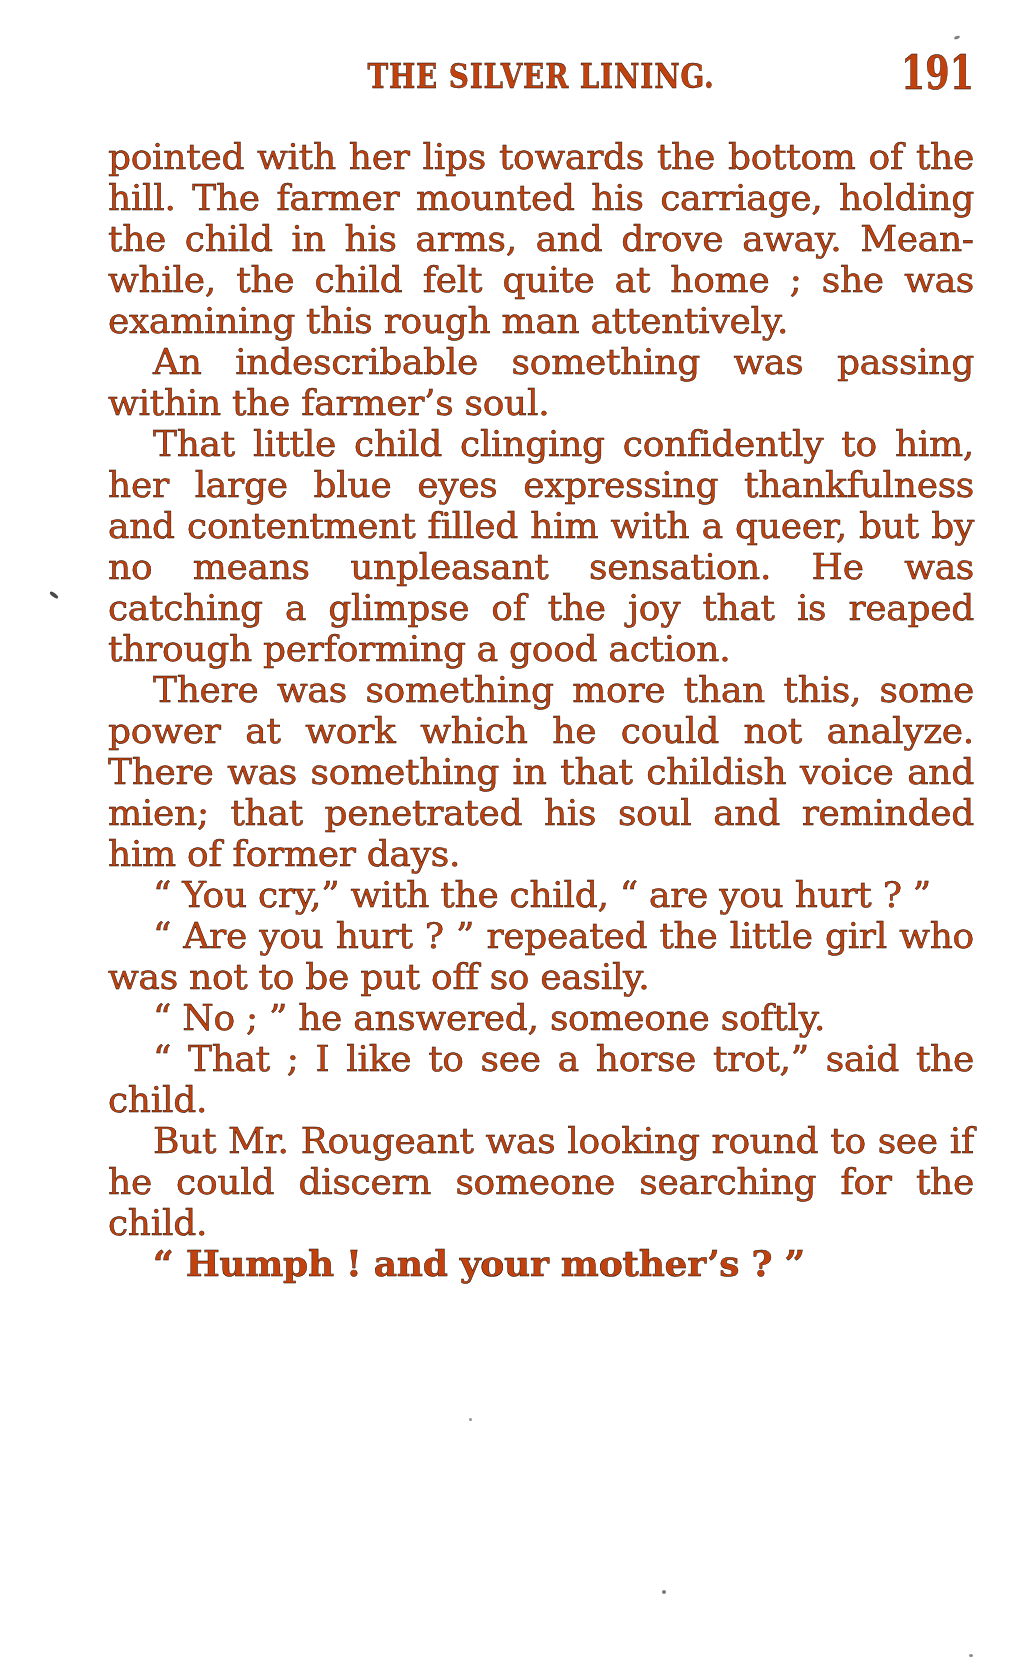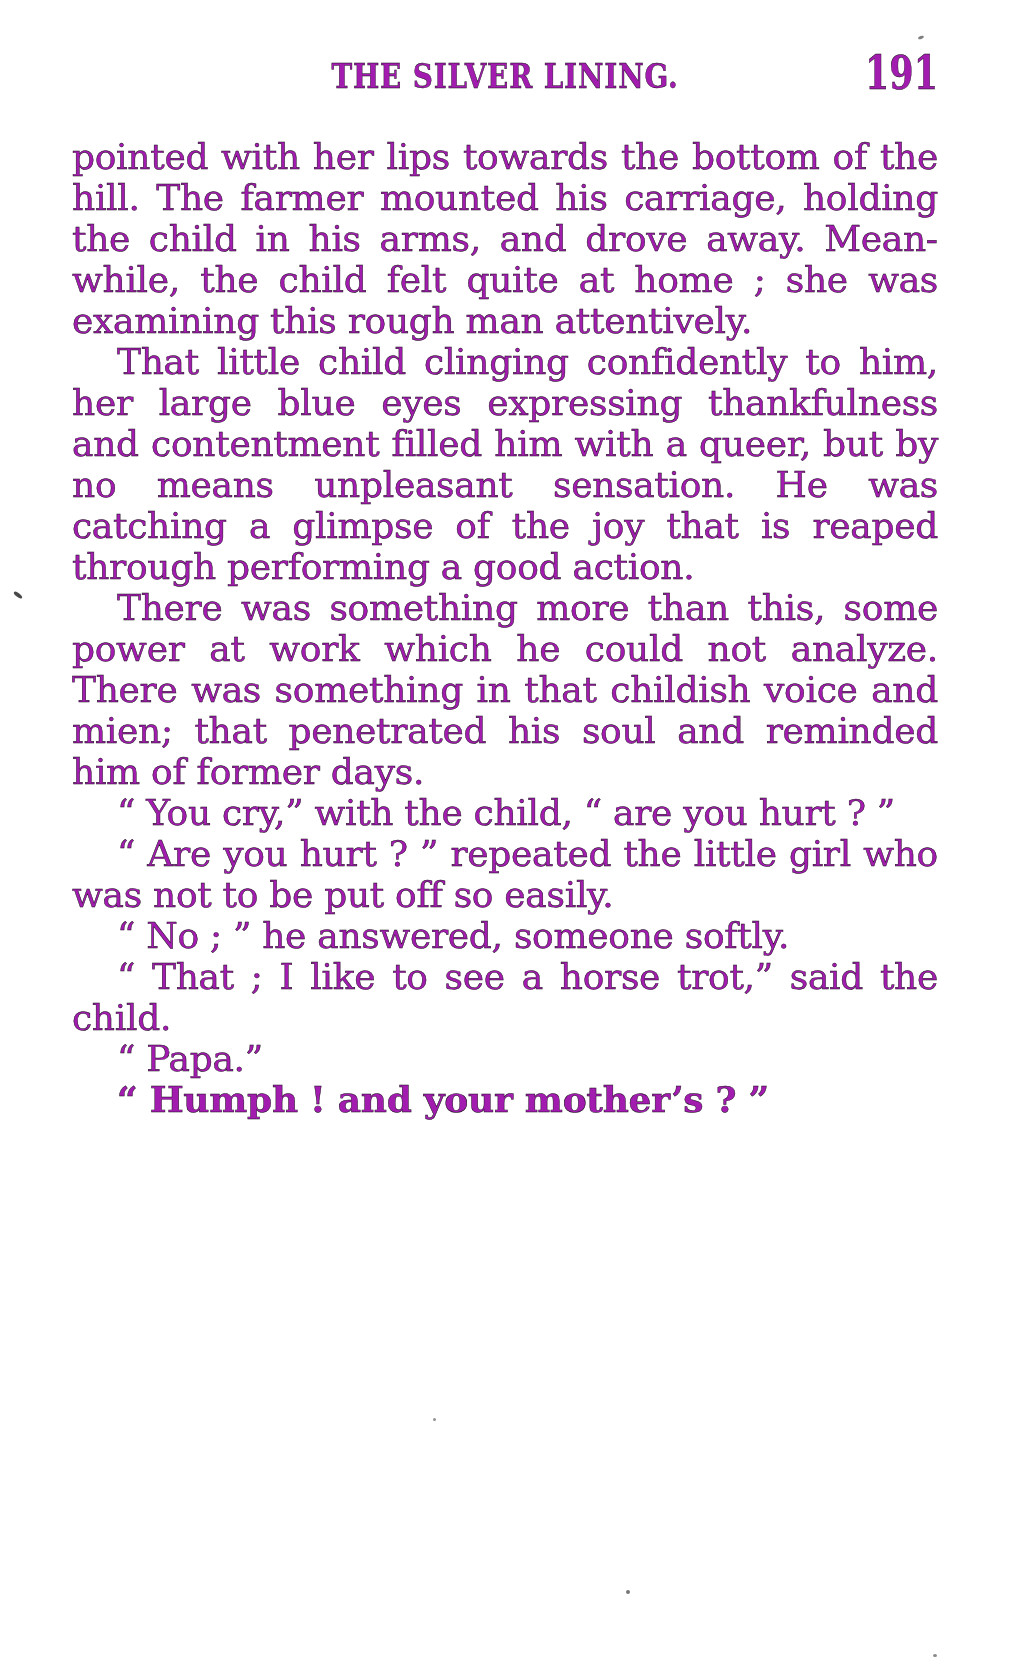--- a/index.html
+++ b/index.html
@@ -7,21 +7,22 @@
     padding: 0;
     background: #ffffff;
   }
   .page {
     position: relative;
     width: 962px;
     height: 1668px;
     background: #ffffff;
     overflow: hidden;
     font-family: "DejaVu Serif", "Liberation Serif", serif;
-    color: #a21caf;
+    color: #c2410c;
+    margin-left: 36px;
     -webkit-text-stroke: 0.45px #0c0c0c;
   }
 
   
   .running-header {
     position: absolute;
     left: 72px;
     top: 0;
     width: 866px;
     height: 110px;
@@ -84,27 +85,28 @@
 
 <div class="page">
 
   <header class="running-header">
     <div class="title">THE SILVER LINING.</div>
     <div class="pagenum">191</div>
   </header>
 
   <main class="page-body">
     <p class="para">pointed with her lips towards the bottom of the hill. The farmer mounted his carriage, holding the child in his arms, and drove away. Mean­while, the child felt quite at home ; she was examining this rough man attentively.</p>
+    <p class="para indent">An indescribable something was passing within the farmer’s soul.</p>
     <p class="para indent">That little child clinging confidently to him, her large blue eyes expressing thankfulness and contentment filled him with a queer, but by no means unpleasant sensation. He was catching a glimpse of the joy that is reaped through per­forming a good action.</p>
     <p class="para indent">There was something more than this, some power at work which he could not analyze. There was something in that childish voice and mien; that penetrated his soul and reminded him of former days.</p>
     <p class="para indent">“ You cry,” with the child, “ are you hurt ? ”</p>
     <p class="para indent">“ Are you hurt ? ” repeated the little girl who was not to be put off so easily.</p>
     <p class="para indent">“ No ; ” he answered, someone softly.</p>
     <p class="para indent">“ That ; I like to see a horse trot,” said the child.</p>
-    <p class="para indent">“ Papa.”</p>
+    <p class="para indent">But Mr. Rougeant was looking round to see if he could discern someone searching for the child.</p>
     <p class="para indent heavy">“ Humph ! and your mother’s ? ”</p>
   </main>
 
   <span class="speck s1"></span>
   <span class="speck s2"></span>
   <span class="speck s3"></span>
   <span class="speck s4"></span>
   <span class="speck s5"></span>
 
 </div>

